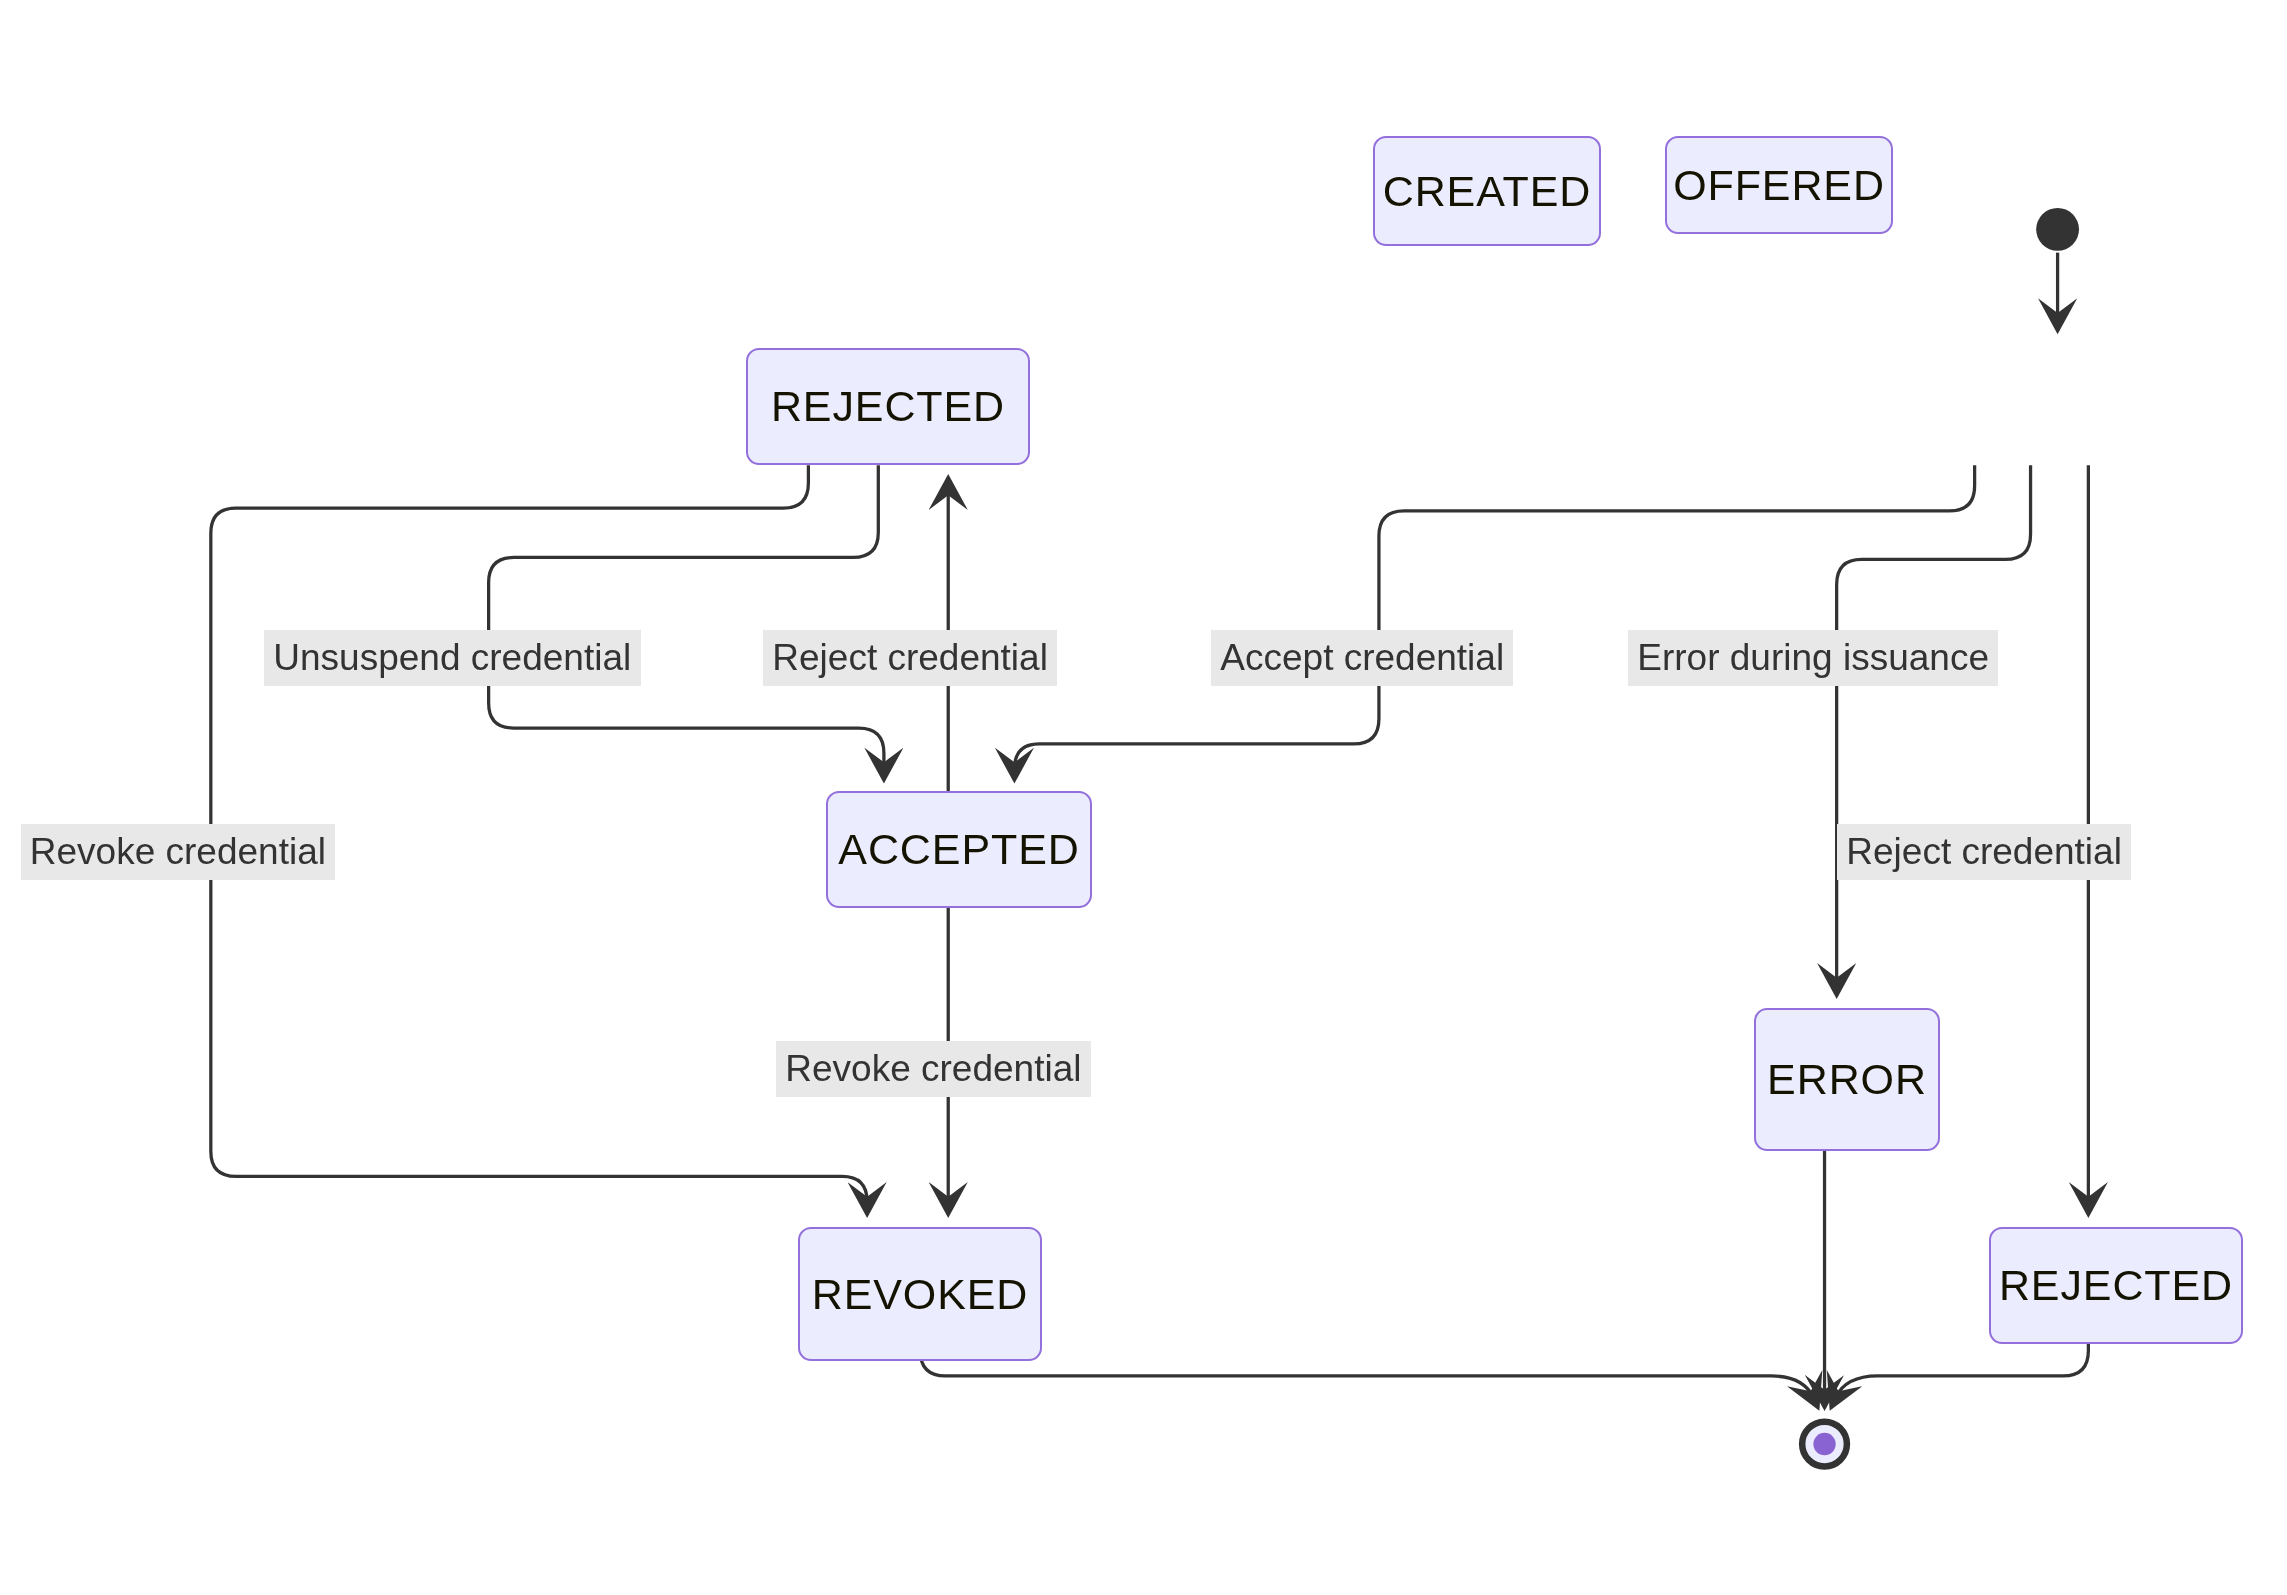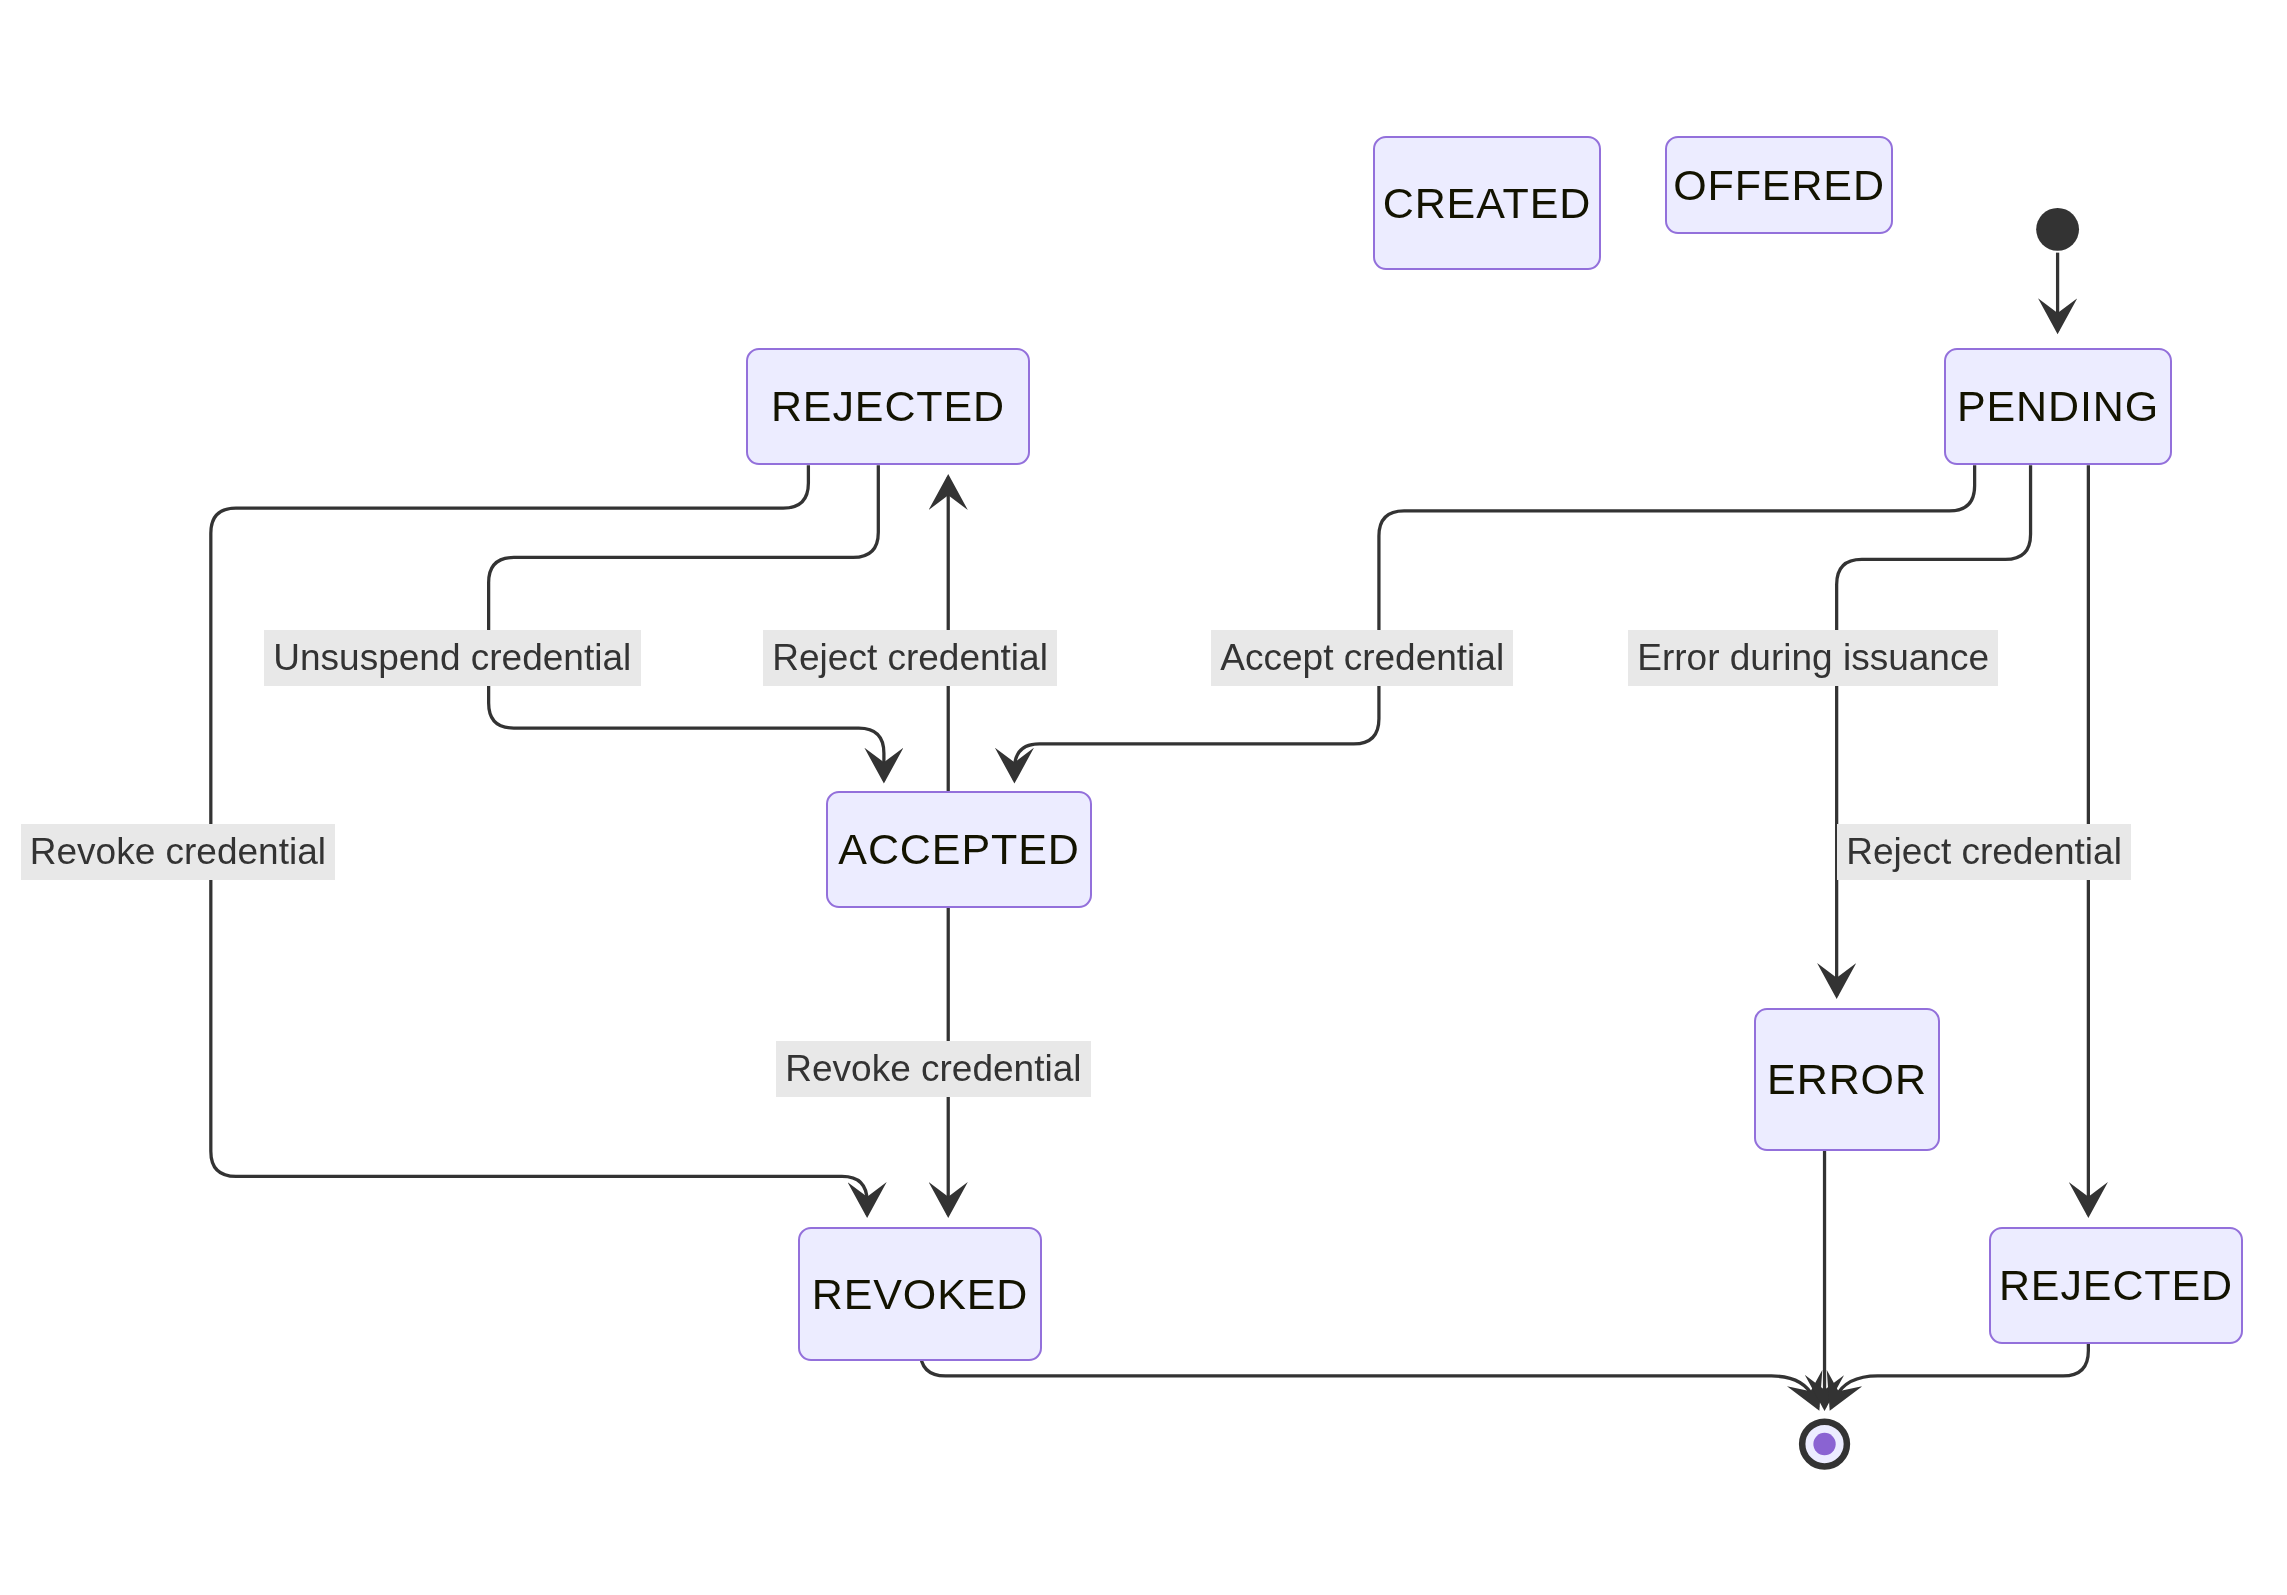--- a/index.html
+++ b/index.html
@@ -82,28 +82,25 @@
     <path class="edge" marker-end="url(#arrowhead)" d="M2240 1441 V1449 Q2240 1476 2213 1476 H2014 Q1980 1476 1969 1499 L1964 1510"></path>
 
     <circle class="initial-dot" cx="2207" cy="246" r="23"></circle>
 
     <g>
       <circle class="final-ring" cx="1957" cy="1549" r="24"></circle>
       <circle class="final-dot" cx="1957" cy="1549" r="12"></circle>
     </g>
   </svg>
 
-  <div class="state-node" style="left:1373px;top:136px;width:228px;height:134px">
+  <div class="state-node" style="left:1373px;top:136px;width:228px;height:110px">
     <span>CREATED</span>
   </div>
   <div class="state-node" style="left:1665px;top:136px;width:228px;height:98px">
     <span>OFFERED</span>
-  </div>
-  <div class="state-node" style="left:1944px;top:348px;width:228px;height:117px">
-    <span>PENDING</span>
   </div>
   <div class="state-node" style="left:746px;top:348px;width:284px;height:117px">
     <span>REJECTED</span>
   </div>
   <div class="state-node" style="left:826px;top:791px;width:266px;height:117px">
     <span>ACCEPTED</span>
   </div>
   <div class="state-node" style="left:1754px;top:1008px;width:186px;height:143px">
     <span>ERROR</span>
   </div>

